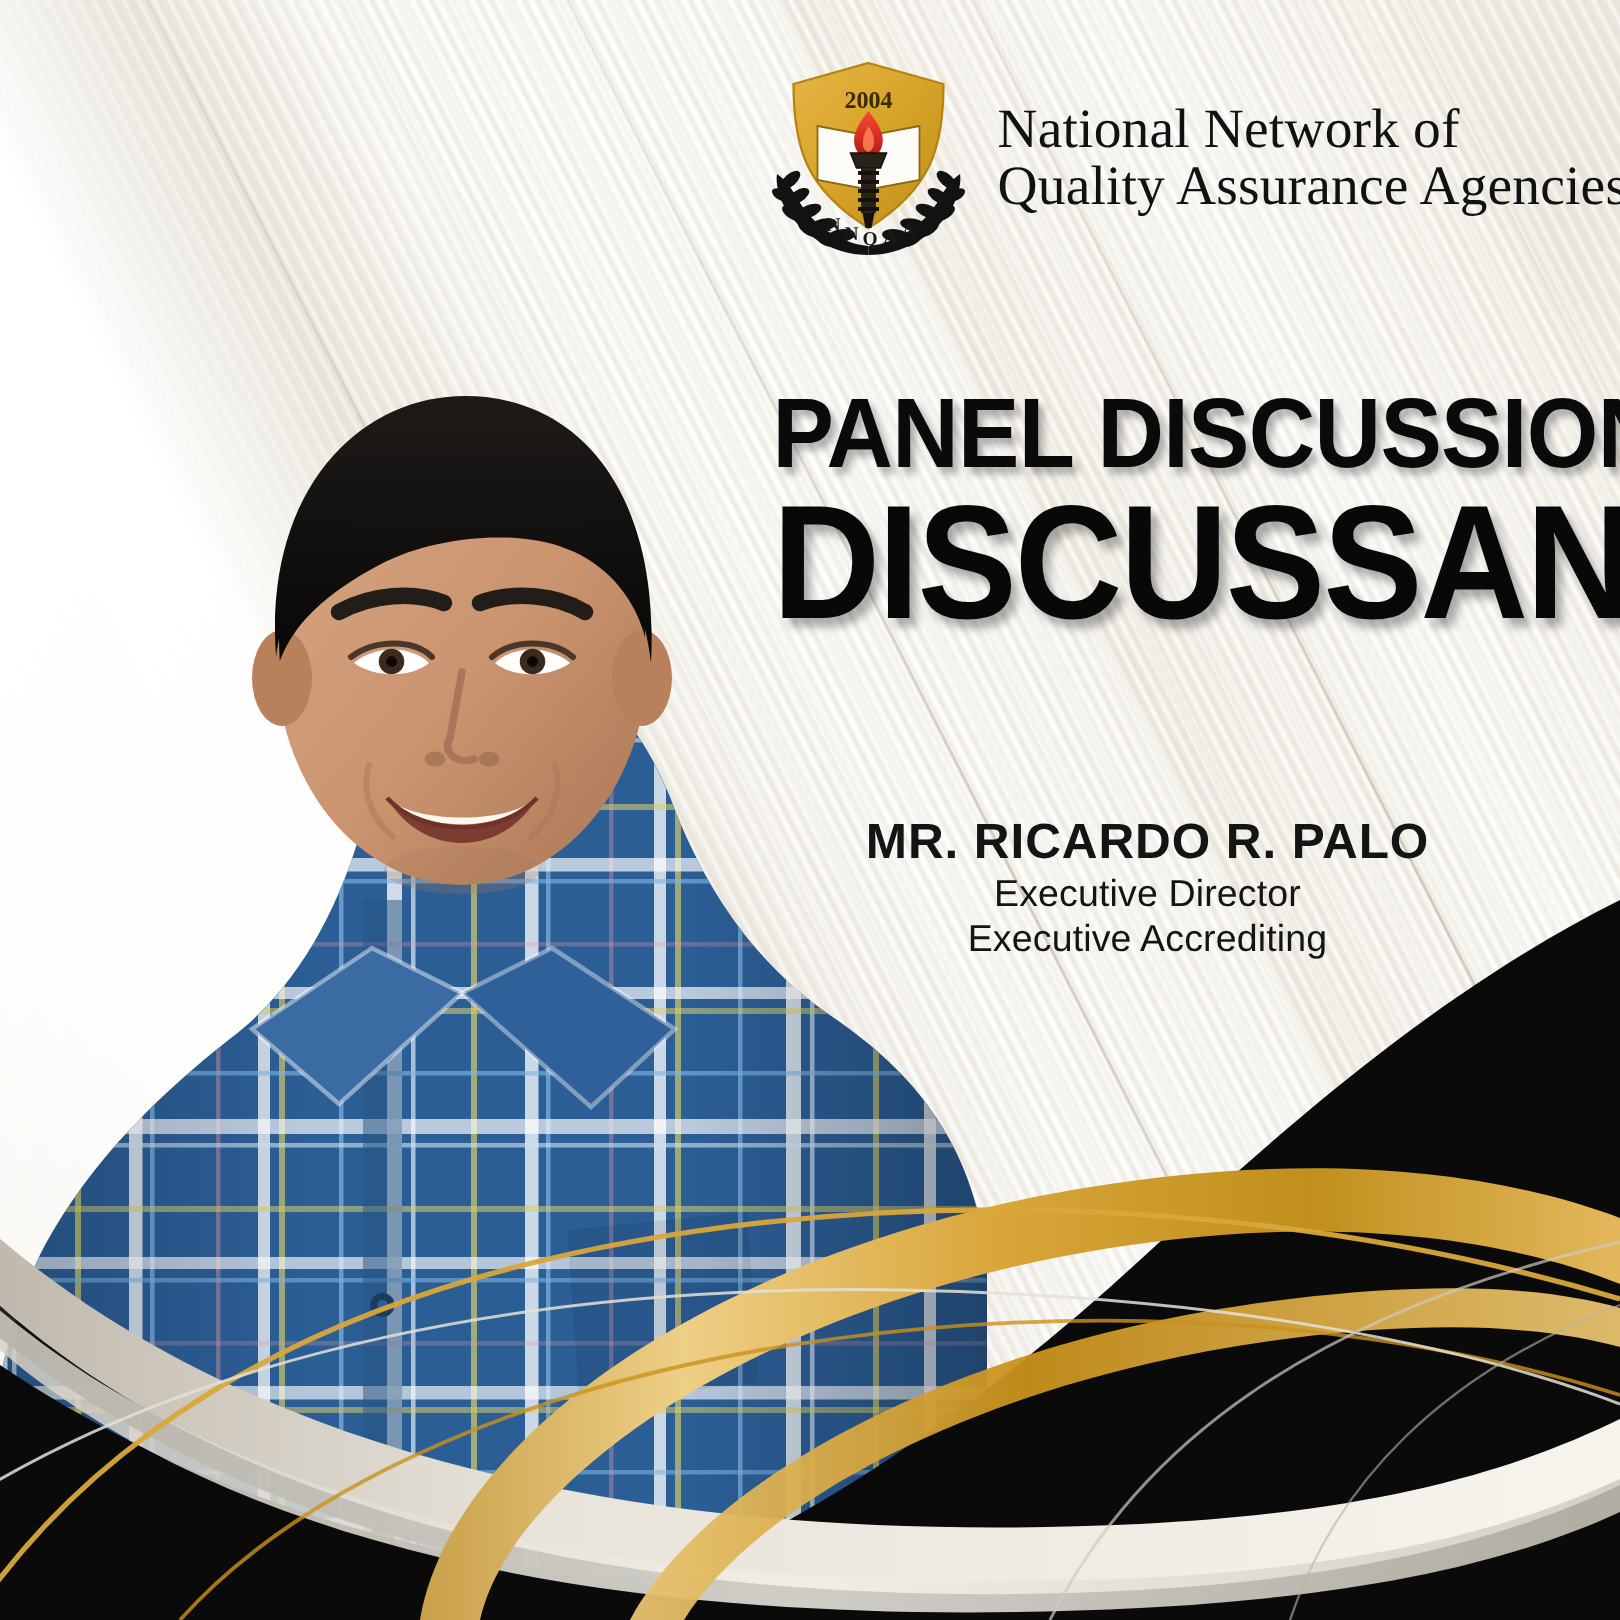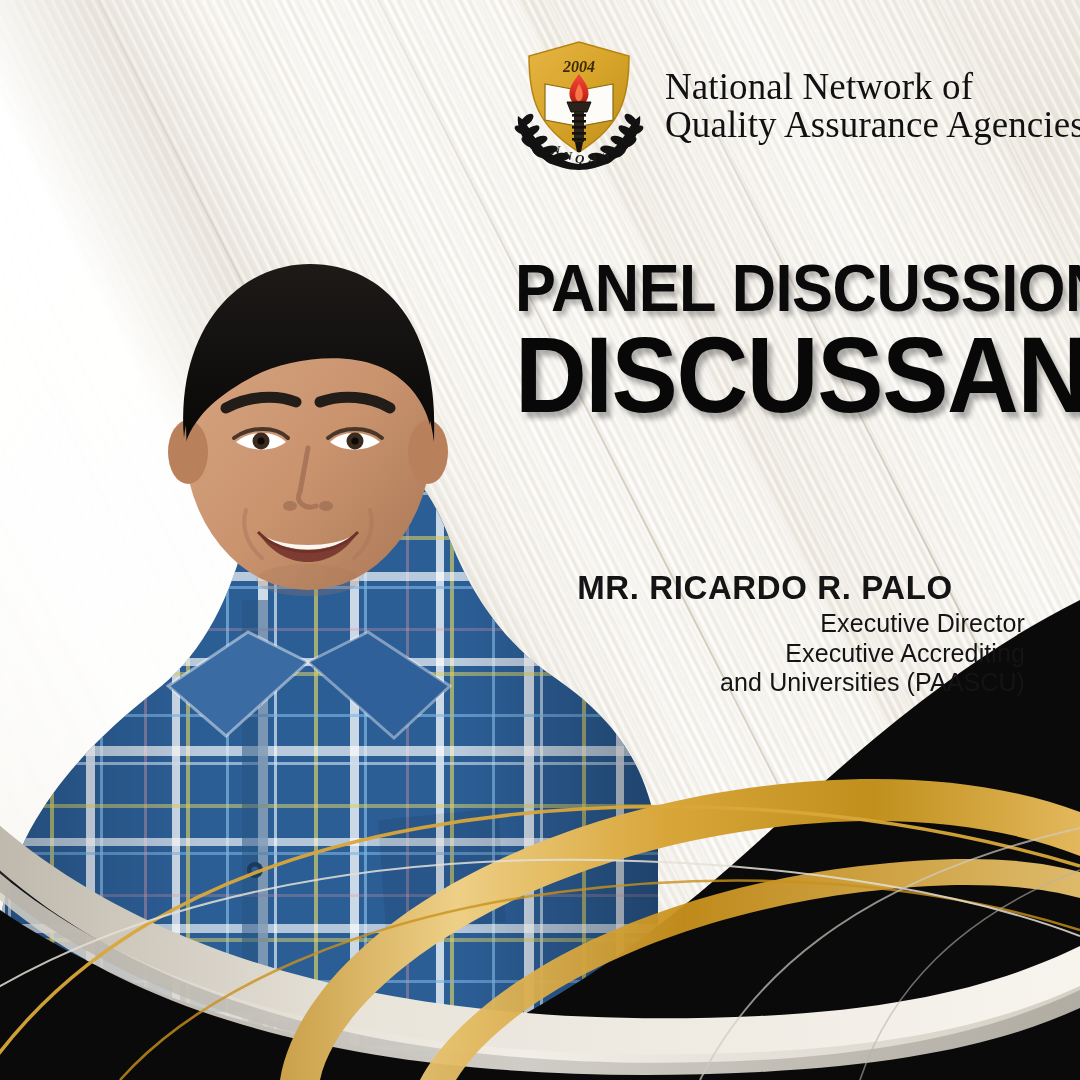--- a/index.html
+++ b/index.html
@@ -96,21 +96,21 @@
   .blackmass{position:absolute;right:0;bottom:0;width:700px;height:480px;z-index:7;}
   .blackmass svg{display:block;width:100%;height:100%;}
 
   
   .logo{
     position:absolute; left:505px; top:34px;
     width:560px; height:140px;
     z-index:12;
     display:flex; align-items:center; gap:12px;
   }
-  .logo-mark{width:148px;height:140px;flex:0 0 148px;position:relative;font-style:italic;}
+  .logo-mark{width:148px;height:140px;flex:0 0 148px;position:relative;}
   .logo-mark svg{display:block;width:100%;height:100%;}
   .logo-text{
     font-family:"Liberation Serif", serif;
     color:#111;
     line-height:1.02;
     padding-top:4px;
   }
   .logo-line1{font-size:37px;letter-spacing:.1px;white-space:nowrap;}
   .logo-line2{font-size:37px;letter-spacing:.1px;white-space:nowrap;}
 
@@ -139,37 +139,36 @@
     color:#080808;
     transform:scaleX(.92);
     transform-origin:left center;
     text-shadow:5px 6px 6px rgba(0,0,0,.30);
     margin-top:6px;
     white-space:nowrap;
   }
 
   
   .name-block{
-    position:absolute; left:505px; top:570px; width:520px;
+    position:absolute; left:505px; top:543px; width:520px;
     text-align:center; z-index:12; color:#141414;
   }
   .name-main{
     font-size:33px;
     font-weight:700;
     letter-spacing:.6px;
     line-height:1.1;
     white-space:nowrap;
   }
   .name-sub{
     font-size:25px;
     font-weight:400;
     line-height:1.18;
     letter-spacing:.1px;
     margin-top:3px;
-    text-align:right;
   }
   .name-sub div{white-space:nowrap;}
 </style>
 </head>
 <body>
 
 <div class="poster">
 
   <div class="bg-base"></div>
   <div class="bg-fold-a"></div>
@@ -489,17 +488,16 @@
   <div class="headline-block">
     <div class="h-panel">PANEL DISCUSSION</div>
     <div class="h-discussant">DISCUSSANT</div>
   </div>
 
   <div class="name-block">
     <div class="name-main">MR. RICARDO R. PALO</div>
     <div class="name-sub">
       <div>Executive Director</div>
       <div>Executive Accrediting</div>
-      <div>and Universities (PAASCU)</div>
     </div>
   </div>
 
 </div>
 
 </body></html>

